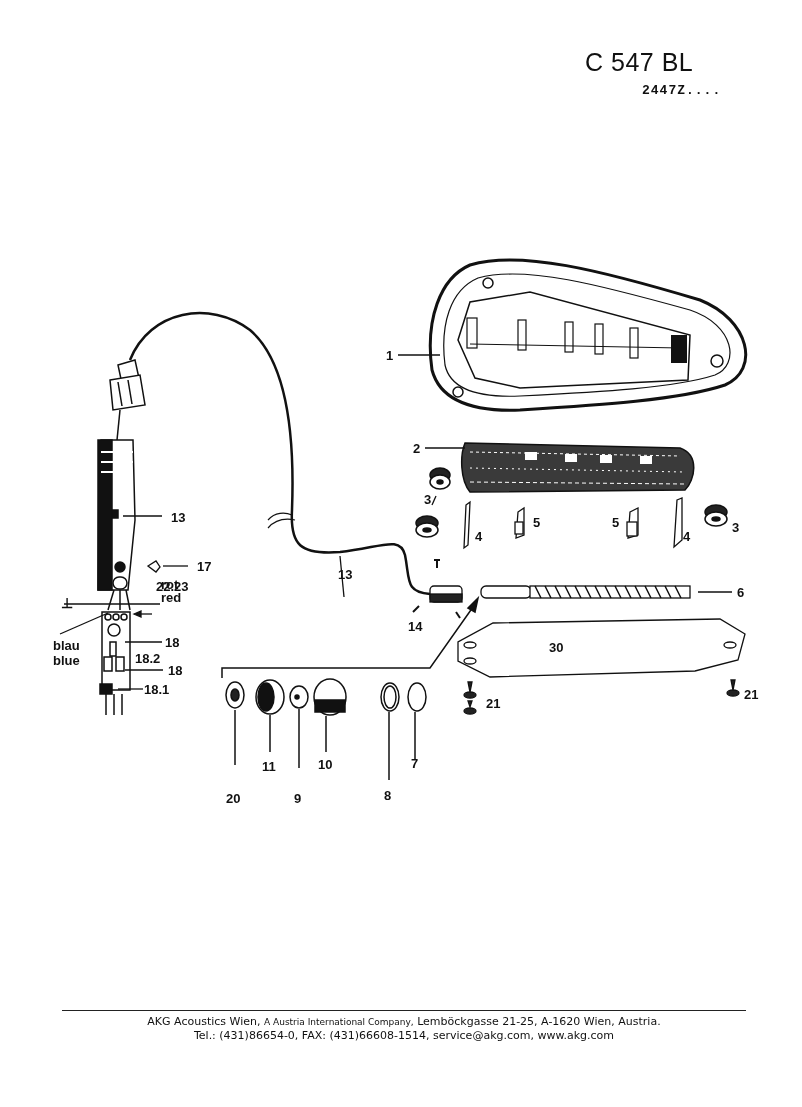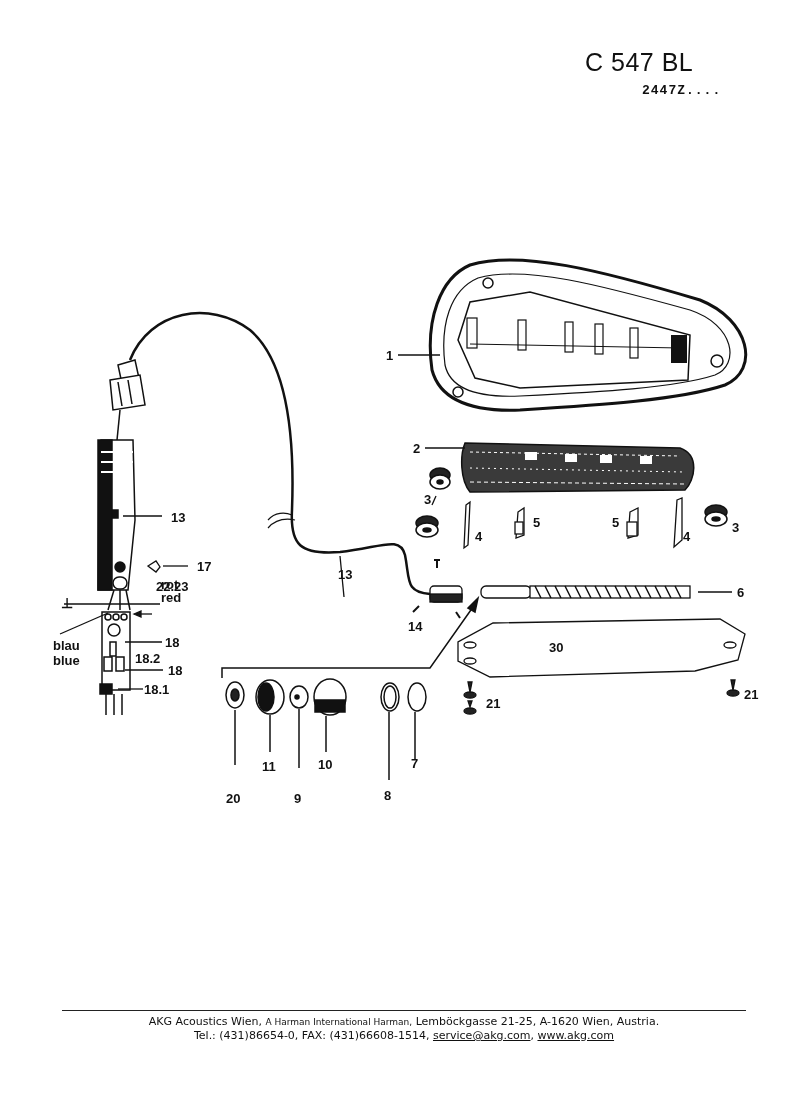--- a/index.html
+++ b/index.html
@@ -10,21 +10,21 @@
     .subtitle { position: absolute; left: 642px; top: 83px; font-size: 13px; font-weight: bold;
                 font-family: "Liberation Mono", monospace; letter-spacing: 1px; }
     svg.drawing { position: absolute; left: 0; top: 0; }
     .lbl { position: absolute; font-size: 13px; font-weight: bold;
            font-family: "Liberation Sans", sans-serif; line-height: 1; }
     .footer-rule { position: absolute; left: 62px; top: 1010px; width: 684px; height: 0;
                    border-top: 1.5px solid #222; }
     .footer { position: absolute; left: 62px; width: 684px; top: 1015px; text-align: center;
               font-size: 11px; line-height: 14px; font-family: "DejaVu Sans", sans-serif; }
     .footer .small { font-size: 9px; }
-    .footer a { color: #111; text-decoration: underline; }
+    .footer a { color: #111; }
   </style>
 </head>
 <body>
 
 <div class="title">C 547 BL</div>
 <div class="subtitle">2447Z....</div>
 
 <svg class="drawing" width="802" height="1107" viewBox="0 0 802 1107" xmlns="http://www.w3.org/2000/svg">
 
   <g stroke="#111" fill="none" stroke-width="2">
@@ -222,21 +222,21 @@
 <div class="lbl" style="left:61px;top:596px;font-size:14px">⊥</div>
 <div class="lbl" style="left:161px;top:578px">rot</div>
 <div class="lbl" style="left:161px;top:591px">red</div>
 <div class="lbl" style="left:53px;top:639px">blau</div>
 <div class="lbl" style="left:53px;top:654px">blue</div>
 
 <div class="footer-rule"></div>
 <div class="footer">
   <div>
     <span>AKG Acoustics Wien,</span>
-    <span class="small">A Harman International Harman,</span>
+    <span class="small">A Austria International Company,</span>
     <span>Lemböckgasse 21-25, A-1620  Wien, Austria.</span>
   </div>
   <div>
     <span>Tel.: (431)86654-0, FAX: (431)66608-1514,</span>
     <a>service@akg.com</a><span>,</span>
     <a>www.akg.com</a>
   </div>
 </div>
 
 </body></html>

